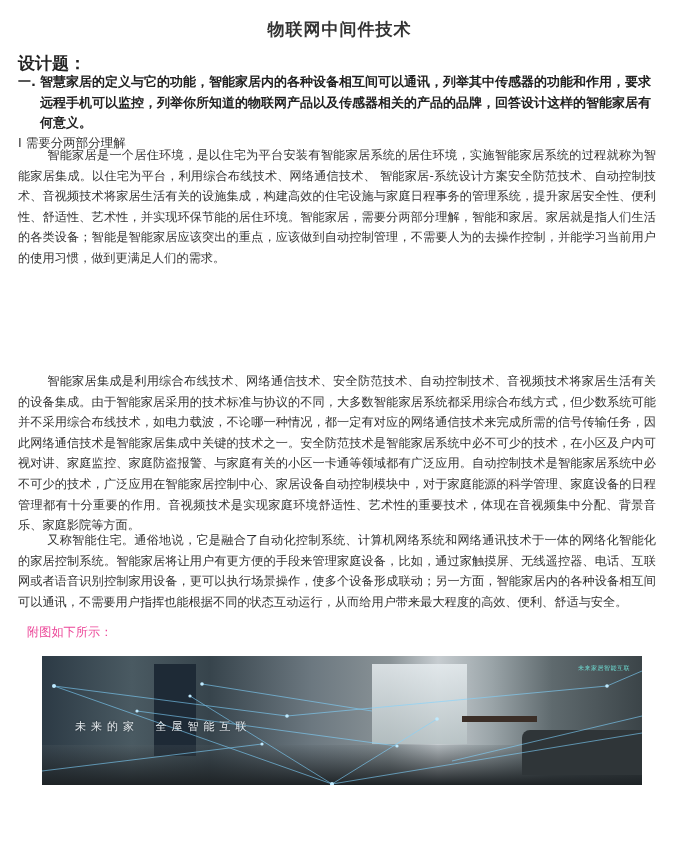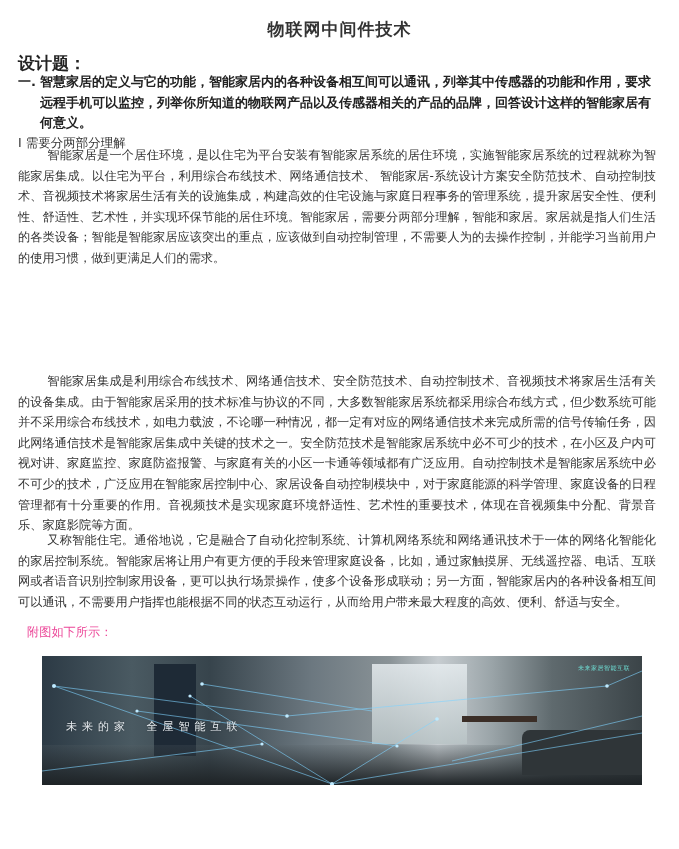--- a/index.html
+++ b/index.html
@@ -60,21 +60,21 @@
     background: #1e2a36;
   }
   .figure .sofa {
     position: absolute; right: 0; bottom: 10px; width: 120px; height: 45px;
     background: #2f3538; border-radius: 8px 0 0 0;
   }
   .figure .table {
     position: absolute; left: 420px; top: 60px; width: 75px; height: 6px; background: #3b2e27;
   }
   .figure .overlay-text {
-    position: absolute; left: 24px; top: 63px;
+    position: absolute; left: 33px; top: 63px;
     font-size: 11px; color: #e9eef2; letter-spacing: 5px; word-spacing: 8px;
     text-shadow: 0 0 2px rgba(0,0,0,0.4);
   }
   .figure .brand {
     position: absolute; right: 12px; top: 8px;
     font-size: 6px; color: #6fe0d6; letter-spacing: 0.5px;
   }
   .figure svg { position: absolute; left: 0; top: 0; }
 </style>
 </head>

